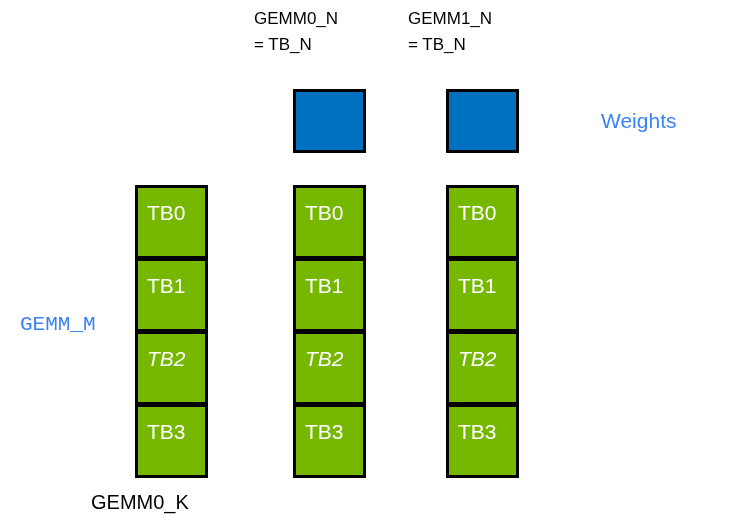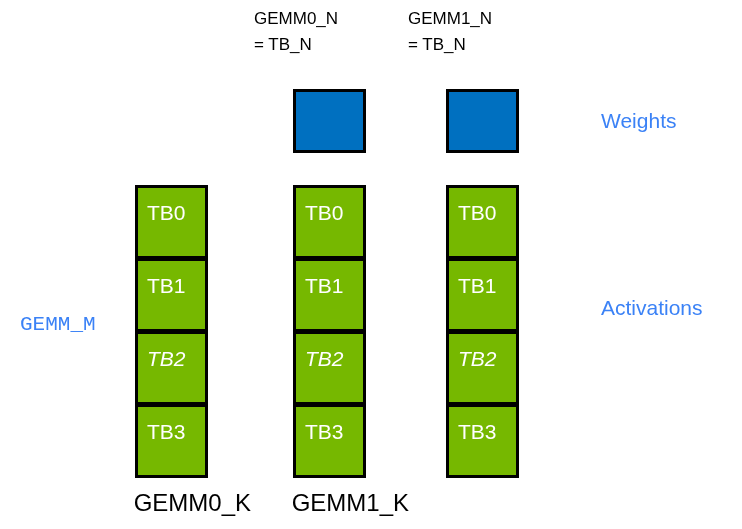--- a/index.html
+++ b/index.html
@@ -100,22 +100,22 @@
   
   #label-gemm-m   { left: 20px;  top: 312px; font-family: Liberation Mono, monospace; }
   #label-weights  { left: 601px; top: 108px; }
   #label-activations { left: 601px; top: 295px; }
 
   
   .bottom-label {
     position: absolute;
     top: 490px;
     width: 160px;
-    text-align: right;
-    font-size: 24px;
+    text-align: left;
+    font-size: 20px;
     line-height: 25px;
     white-space: pre;
   }
   #bottom-label-gemm0 { left: 91px; }
   #bottom-label-gemm1 { left: 249px; }
 </style>
 </head>
 <body>
 
 <div class="canvas">
@@ -174,18 +174,16 @@
       <span class="tb-label">TB2</span>
     </div>
     <div class="tb-box i3">
       <span class="tb-label">TB3</span>
     </div>
   </div>
 
   <div class="lbl" id="label-gemm-m">GEMM_M</div>
 
   <div class="lbl" id="label-weights">Weights</div>
-  <div class="lbl" id="label-activations">Activations</div>
 
   <div class="bottom-label" id="bottom-label-gemm0">GEMM0_K</div>
-  <div class="bottom-label" id="bottom-label-gemm1">GEMM1_K</div>
 
 </div>
 
 </body></html>

